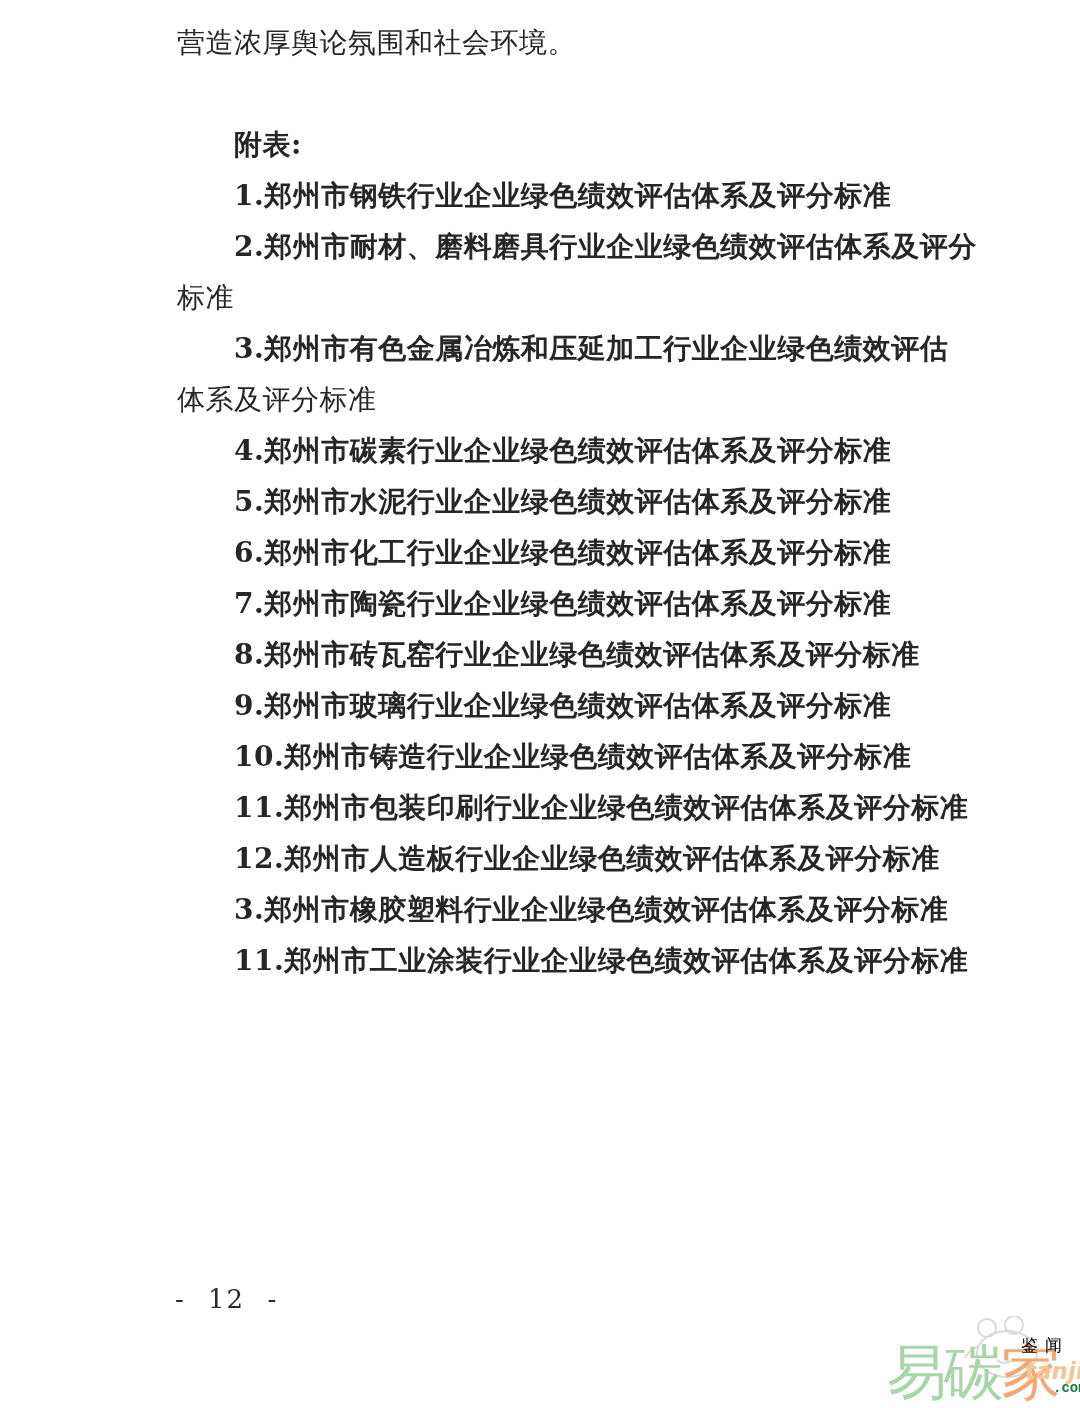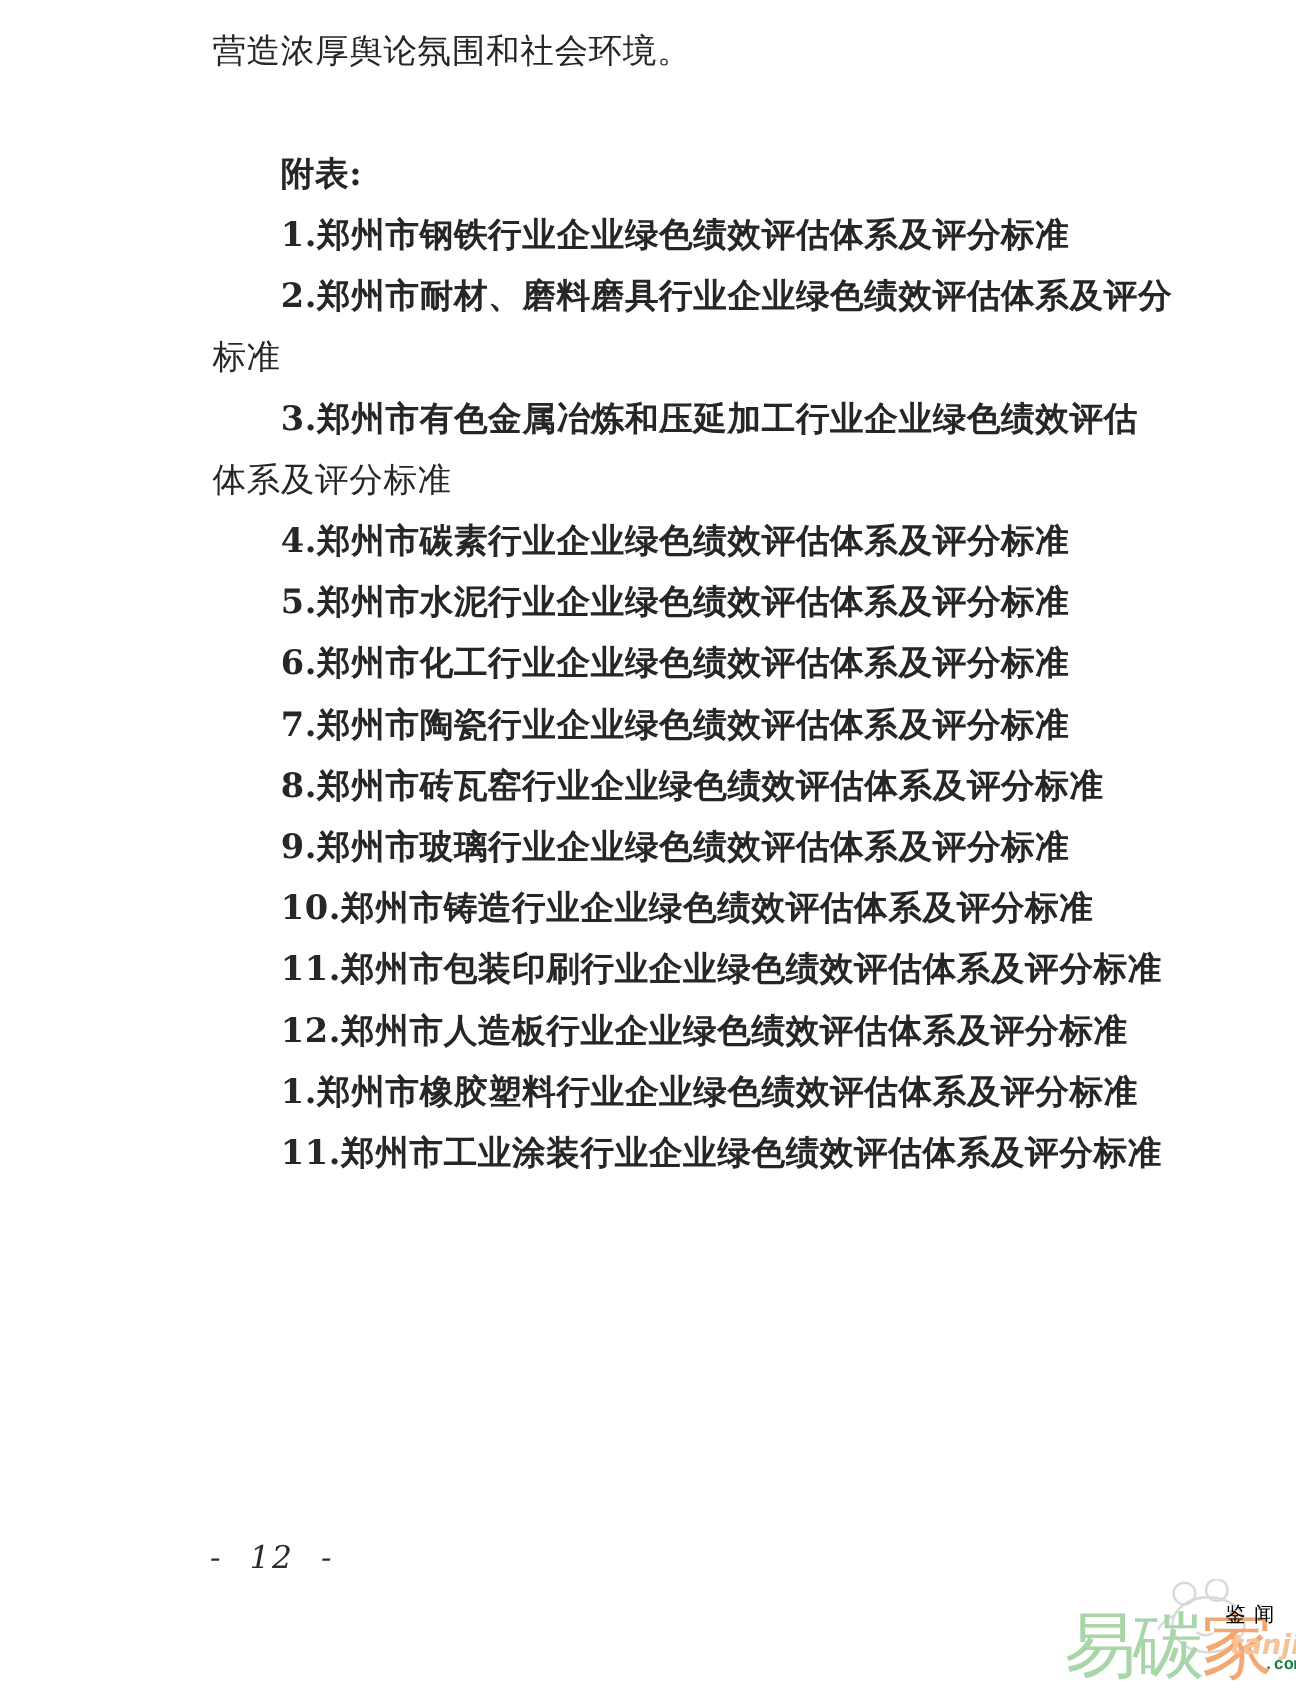--- a/index.html
+++ b/index.html
@@ -30,21 +30,20 @@
   .indent { text-indent: 57px; font-weight: bold; }
   .spacer-row { height: 51px; }
   .page-number {
     position: absolute;
     left: 143px;
     top: 1284px;
     font-size: 26px;
     color: #2a2a2a;
     letter-spacing: 2px;
     word-spacing: 12px;
-    font-style: italic;
   }
   
   .watermark {
     position: absolute;
     left: 853px;
     top: 1316px;
     width: 227px;
     height: 92px;
   }
   .wm-brand {
@@ -109,21 +108,21 @@
     <div class="line">体系及评分标准</div>
     <div class="line indent">4.郑州市碳素行业企业绿色绩效评估体系及评分标准</div>
     <div class="line indent">5.郑州市水泥行业企业绿色绩效评估体系及评分标准</div>
     <div class="line indent">6.郑州市化工行业企业绿色绩效评估体系及评分标准</div>
     <div class="line indent">7.郑州市陶瓷行业企业绿色绩效评估体系及评分标准</div>
     <div class="line indent">8.郑州市砖瓦窑行业企业绿色绩效评估体系及评分标准</div>
     <div class="line indent">9.郑州市玻璃行业企业绿色绩效评估体系及评分标准</div>
     <div class="line indent">10.郑州市铸造行业企业绿色绩效评估体系及评分标准</div>
     <div class="line indent">11.郑州市包装印刷行业企业绿色绩效评估体系及评分标准</div>
     <div class="line indent">12.郑州市人造板行业企业绿色绩效评估体系及评分标准</div>
-    <div class="line indent">1.郑州市橡胶塑料行业企业绿色绩效评估体系及评分标准</div>
+    <div class="line indent">3.郑州市橡胶塑料行业企业绿色绩效评估体系及评分标准</div>
     <div class="line indent">11.郑州市工业涂装行业企业绿色绩效评估体系及评分标准</div>
   </div>
 
   <div class="page-number">- 12 -</div>
 
   <div class="watermark">
     <svg class="wm-sketch" width="98" height="64" viewBox="0 0 98 64" fill="none">
       <ellipse cx="50" cy="38" rx="30" ry="23" stroke="#d9d9d9" stroke-width="2"></ellipse>
       <circle cx="30" cy="12" r="9" stroke="#d9d9d9" stroke-width="2"></circle>
       <circle cx="57" cy="9" r="9" stroke="#d9d9d9" stroke-width="2"></circle>

